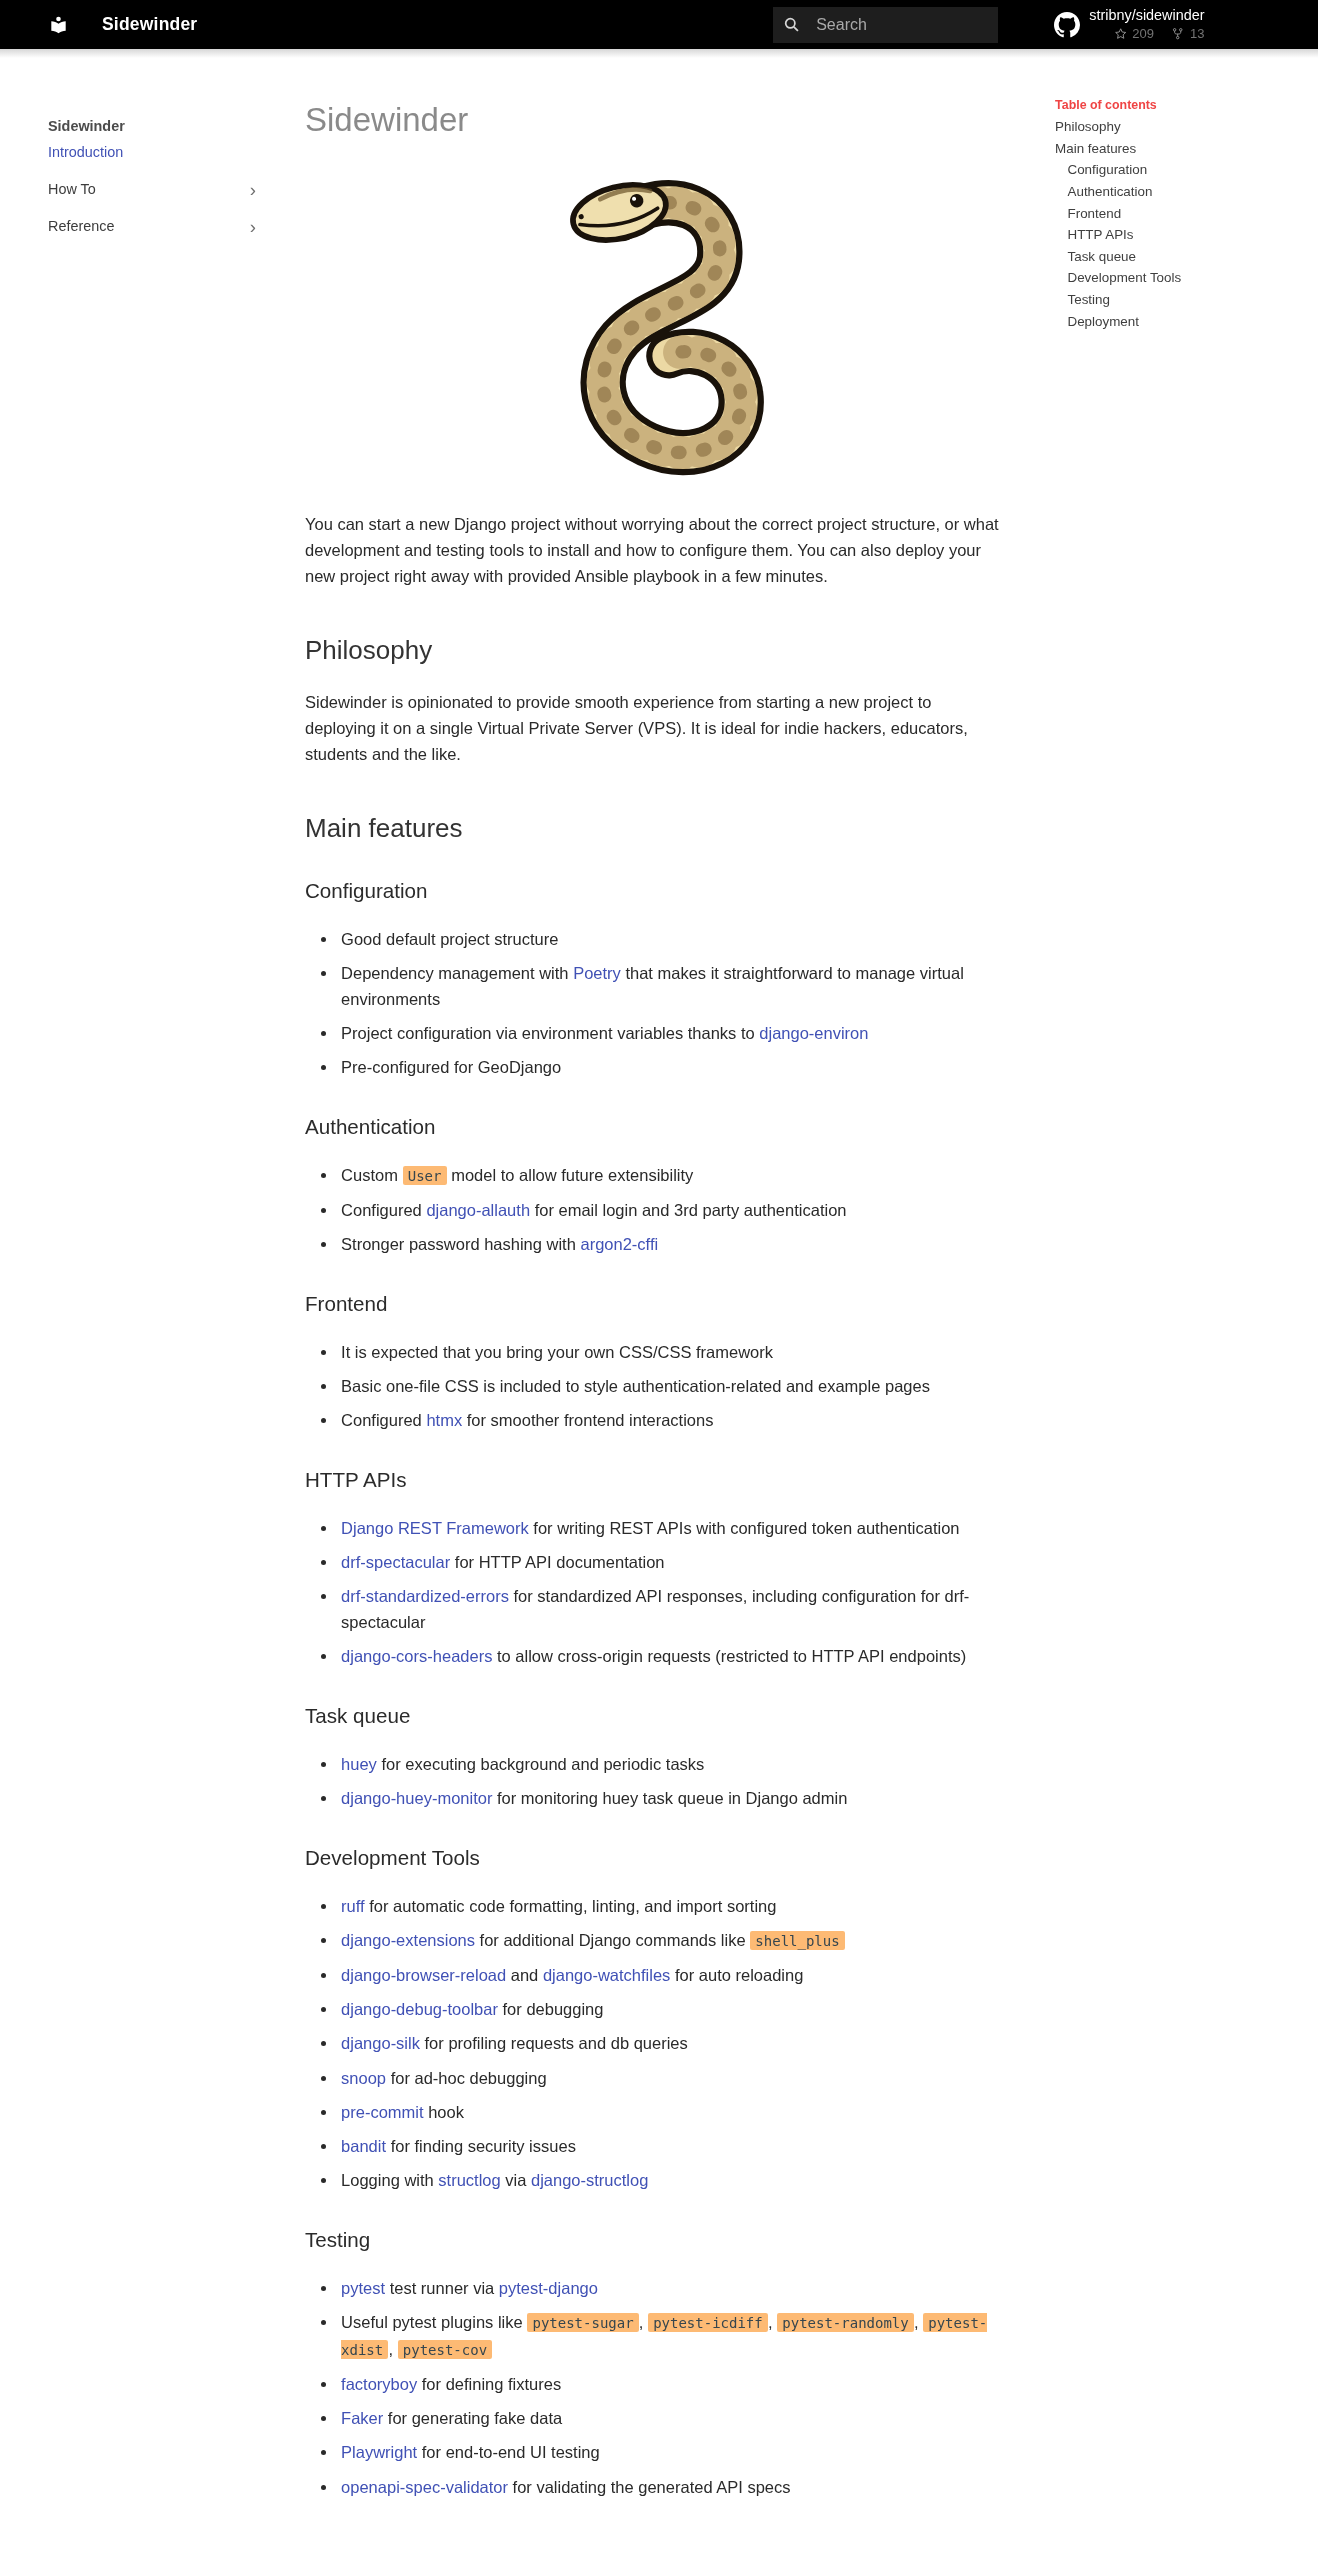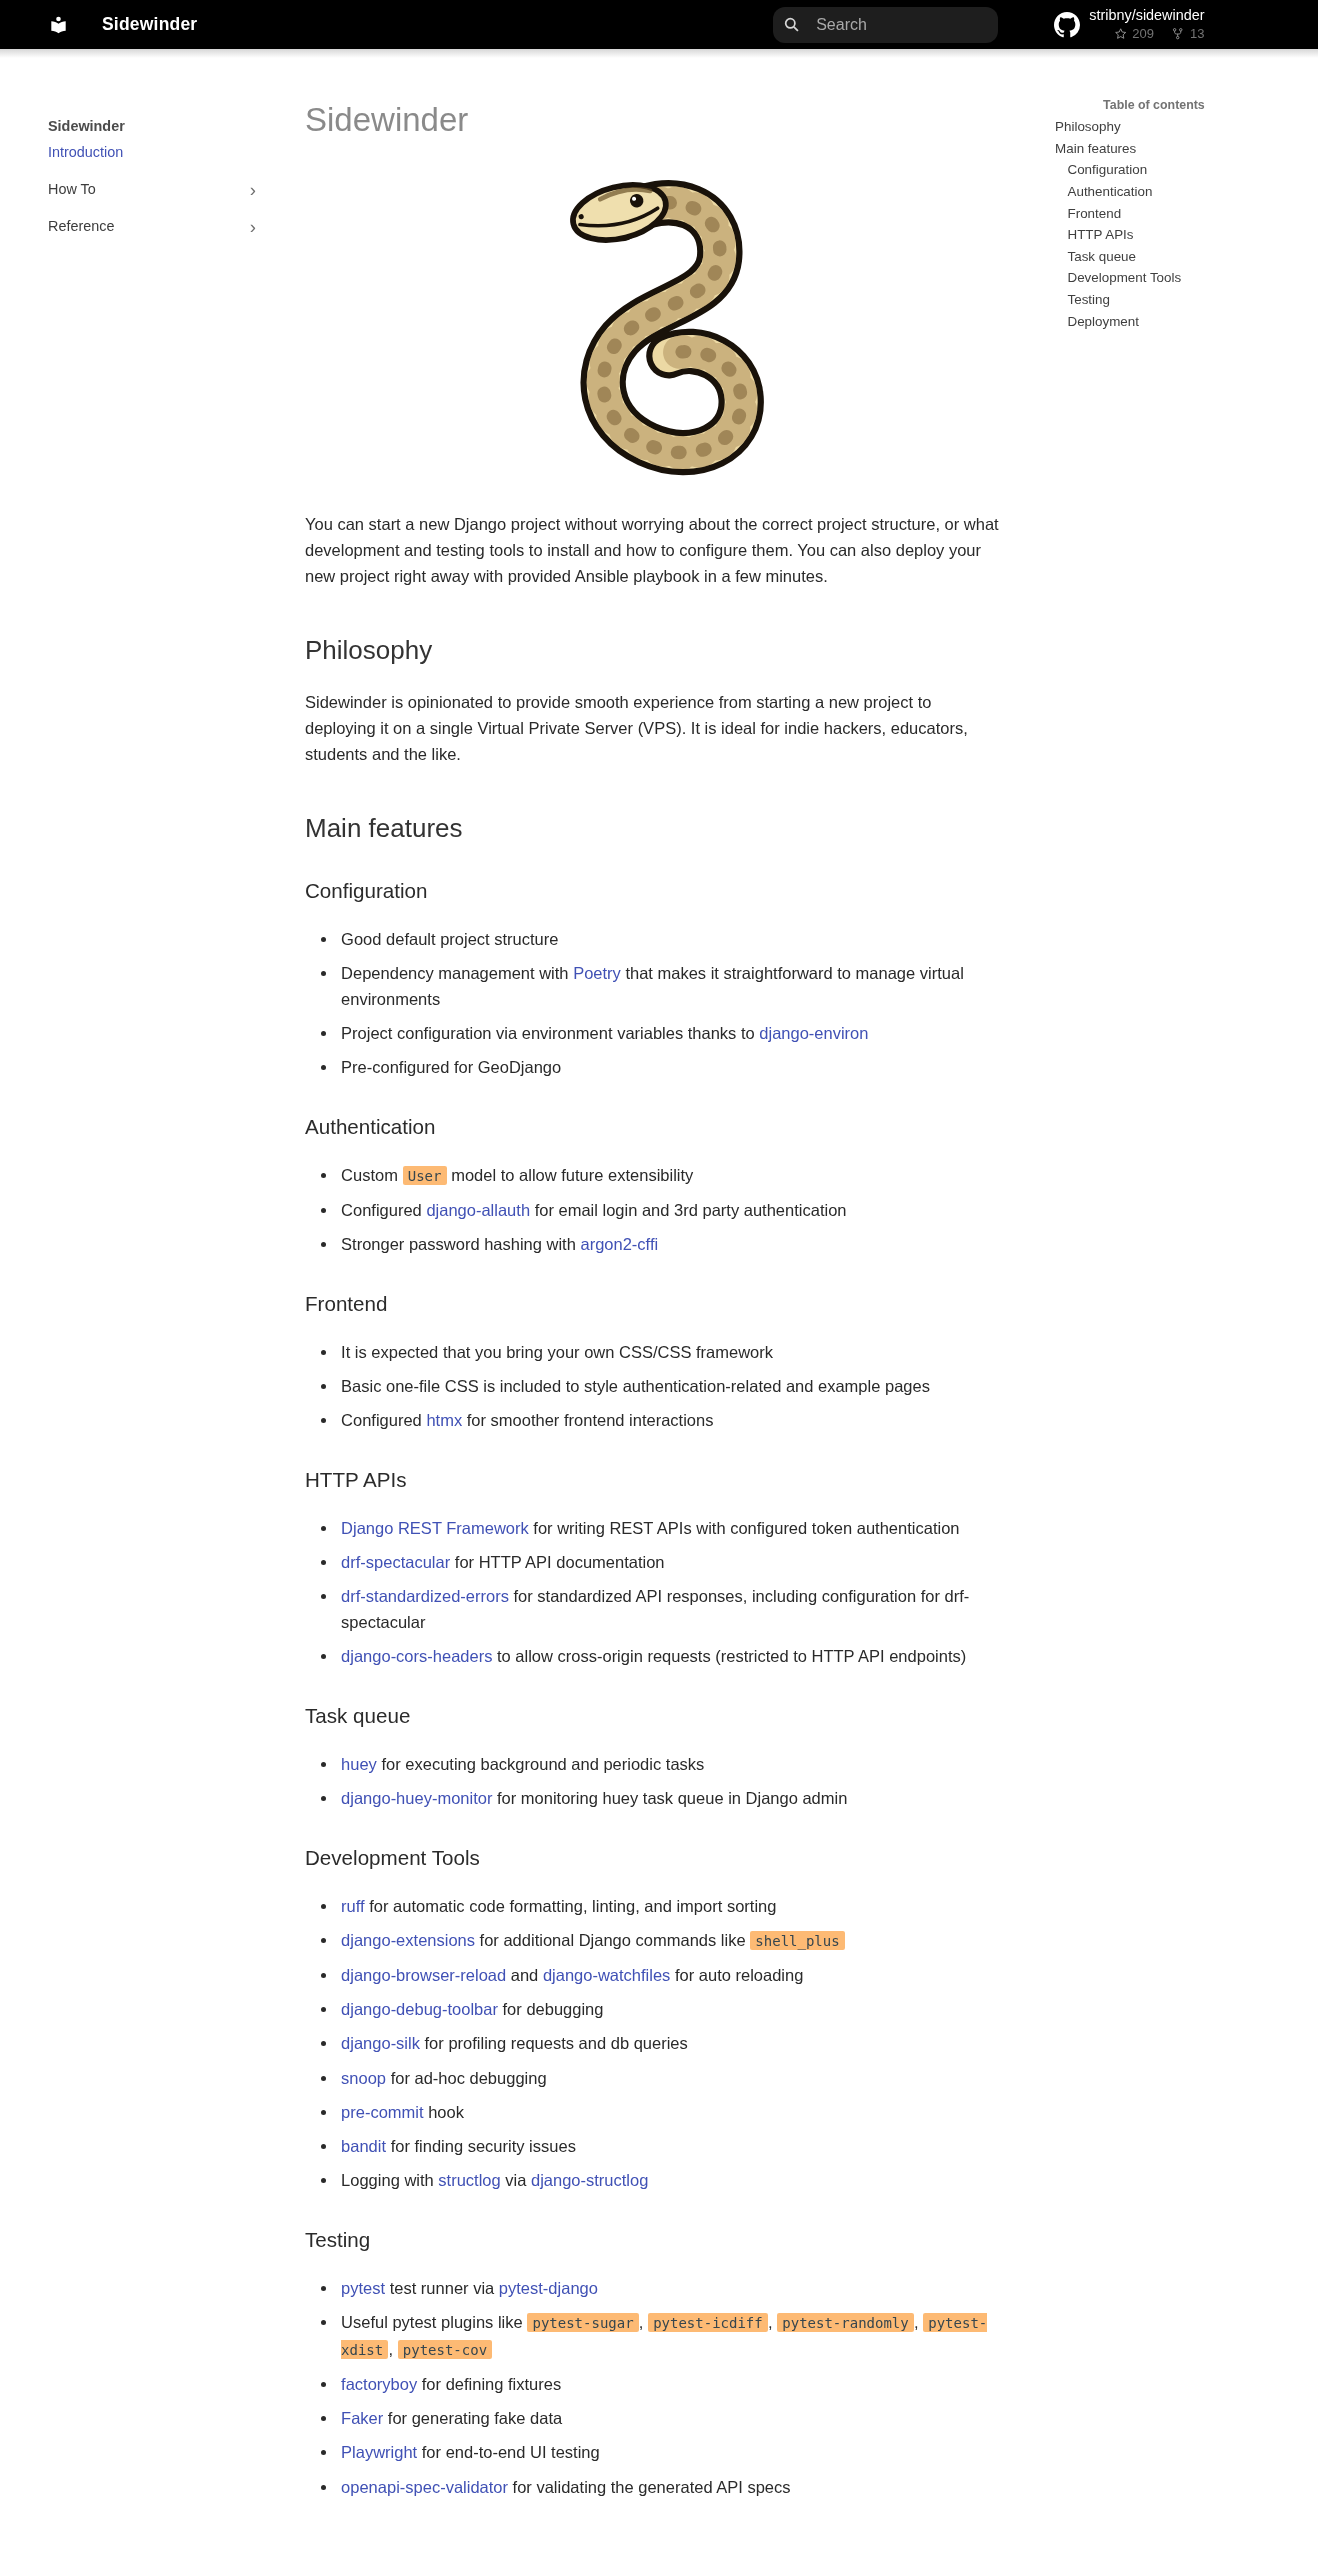--- a/index.html
+++ b/index.html
@@ -21,21 +21,21 @@
   }
   .header-shadow {
     position: absolute; top: 49px; left: 0; right: 0; height: 10.3px;
     background: linear-gradient(#d7d7d7, #ffffff 90%);
   }
   .logo-btn { margin-left: 47px; width: 23px; height: 23px; display: flex; align-items: center; justify-content: center; cursor: pointer; }
   .logo-btn svg { width: 23px; height: 23px; fill: #ffffff; }
   .site-title { color: #ffffff; font-size: 17.5px; font-weight: 700; margin-left: 32px; letter-spacing: 0.2px; cursor: pointer; }
   .searchbox {
     position: absolute; left: 773px; top: 6.7px; width: 225px; height: 36px;
-    background: #1e1e1e; border-radius: 12px;
+    background: #1e1e1e; border-radius: 0;
     display: flex; align-items: center; padding: 0 10.3px;
   }
   .searchbox svg { width: 17.5px; height: 17.5px; stroke: #d6d6d6; fill: none; stroke-width: 2.4; flex: 0 0 auto; }
   .searchbox input {
     background: transparent; border: none; outline: none;
     color: #e6e6e6; font-size: 16px; margin-left: 13.4px; width: 100%;
     font-family: "Liberation Sans", sans-serif;
   }
   .searchbox input::placeholder { color: #a9a9a9; opacity: 1; }
   .repo {
@@ -53,21 +53,21 @@
   .sidebar {
     position: absolute; left: 48px; top: 49px; width: 211px;
     padding-top: 58px;
   }
   .sidebar-title { height: 37px; display: flex; align-items: center; font-size: 14.4px; font-weight: 700; color: #4c4c4c; }
   .nav-item { height: 37px; display: flex; align-items: flex-start; font-size: 14.4px; color: #3c3c3c; cursor: pointer; }
   .nav-item .chev { margin-left: auto; padding-right: 3.1px; color: #6f6f6f; font-size: 18.5px; line-height: 18.5px; }
   .nav-item.active { color: #4051b5; }
   
   .toc { position: absolute; left: 1051px; top: 49px; width: 242px; padding-top: 44px; }
-  .toc-title { height: 23px; display: flex; align-items: center; font-size: 12.4px; font-weight: 700; color: #737373; padding-left: 4.1px; margin-left: 48px; }
+  .toc-title { height: 23px; display: flex; align-items: center; font-size: 12.4px; font-weight: 700; color: #ef4444; padding-left: 4.1px; }
   .toc-item { height: 21.6px; display: flex; align-items: center; font-size: 13.4px; color: #3f3f3f; padding-left: 4.1px; cursor: pointer; }
   .toc-item.lvl2 { padding-left: 16.5px; }
   
   .main { position: absolute; left: 305px; top: 49px; width: 701px; padding-top: 50px; }
   .page-h1 { font-size: 33px; font-weight: 300; color: #8a8a8a; line-height: 41px; margin: 0 0 21.6px 0; }
   .hero { margin: 23px auto 29px auto; width: 227px; }
   .body-p { font-size: 16.5px; line-height: 26px; margin: 0 0 26px 0; color: #2a2a2a; }
   .sec-h2 { font-size: 26px; font-weight: 300; color: #333333; line-height: 32px; margin: 45px 0 23px 0; }
   .sec-h3 { font-size: 20.6px; font-weight: 400; color: #2b2b2b; line-height: 27px; margin: 33px 0 21.6px 0; }
   ul.bullets { margin: 0; padding: 0 0 0 20.6px; list-style: disc; }

